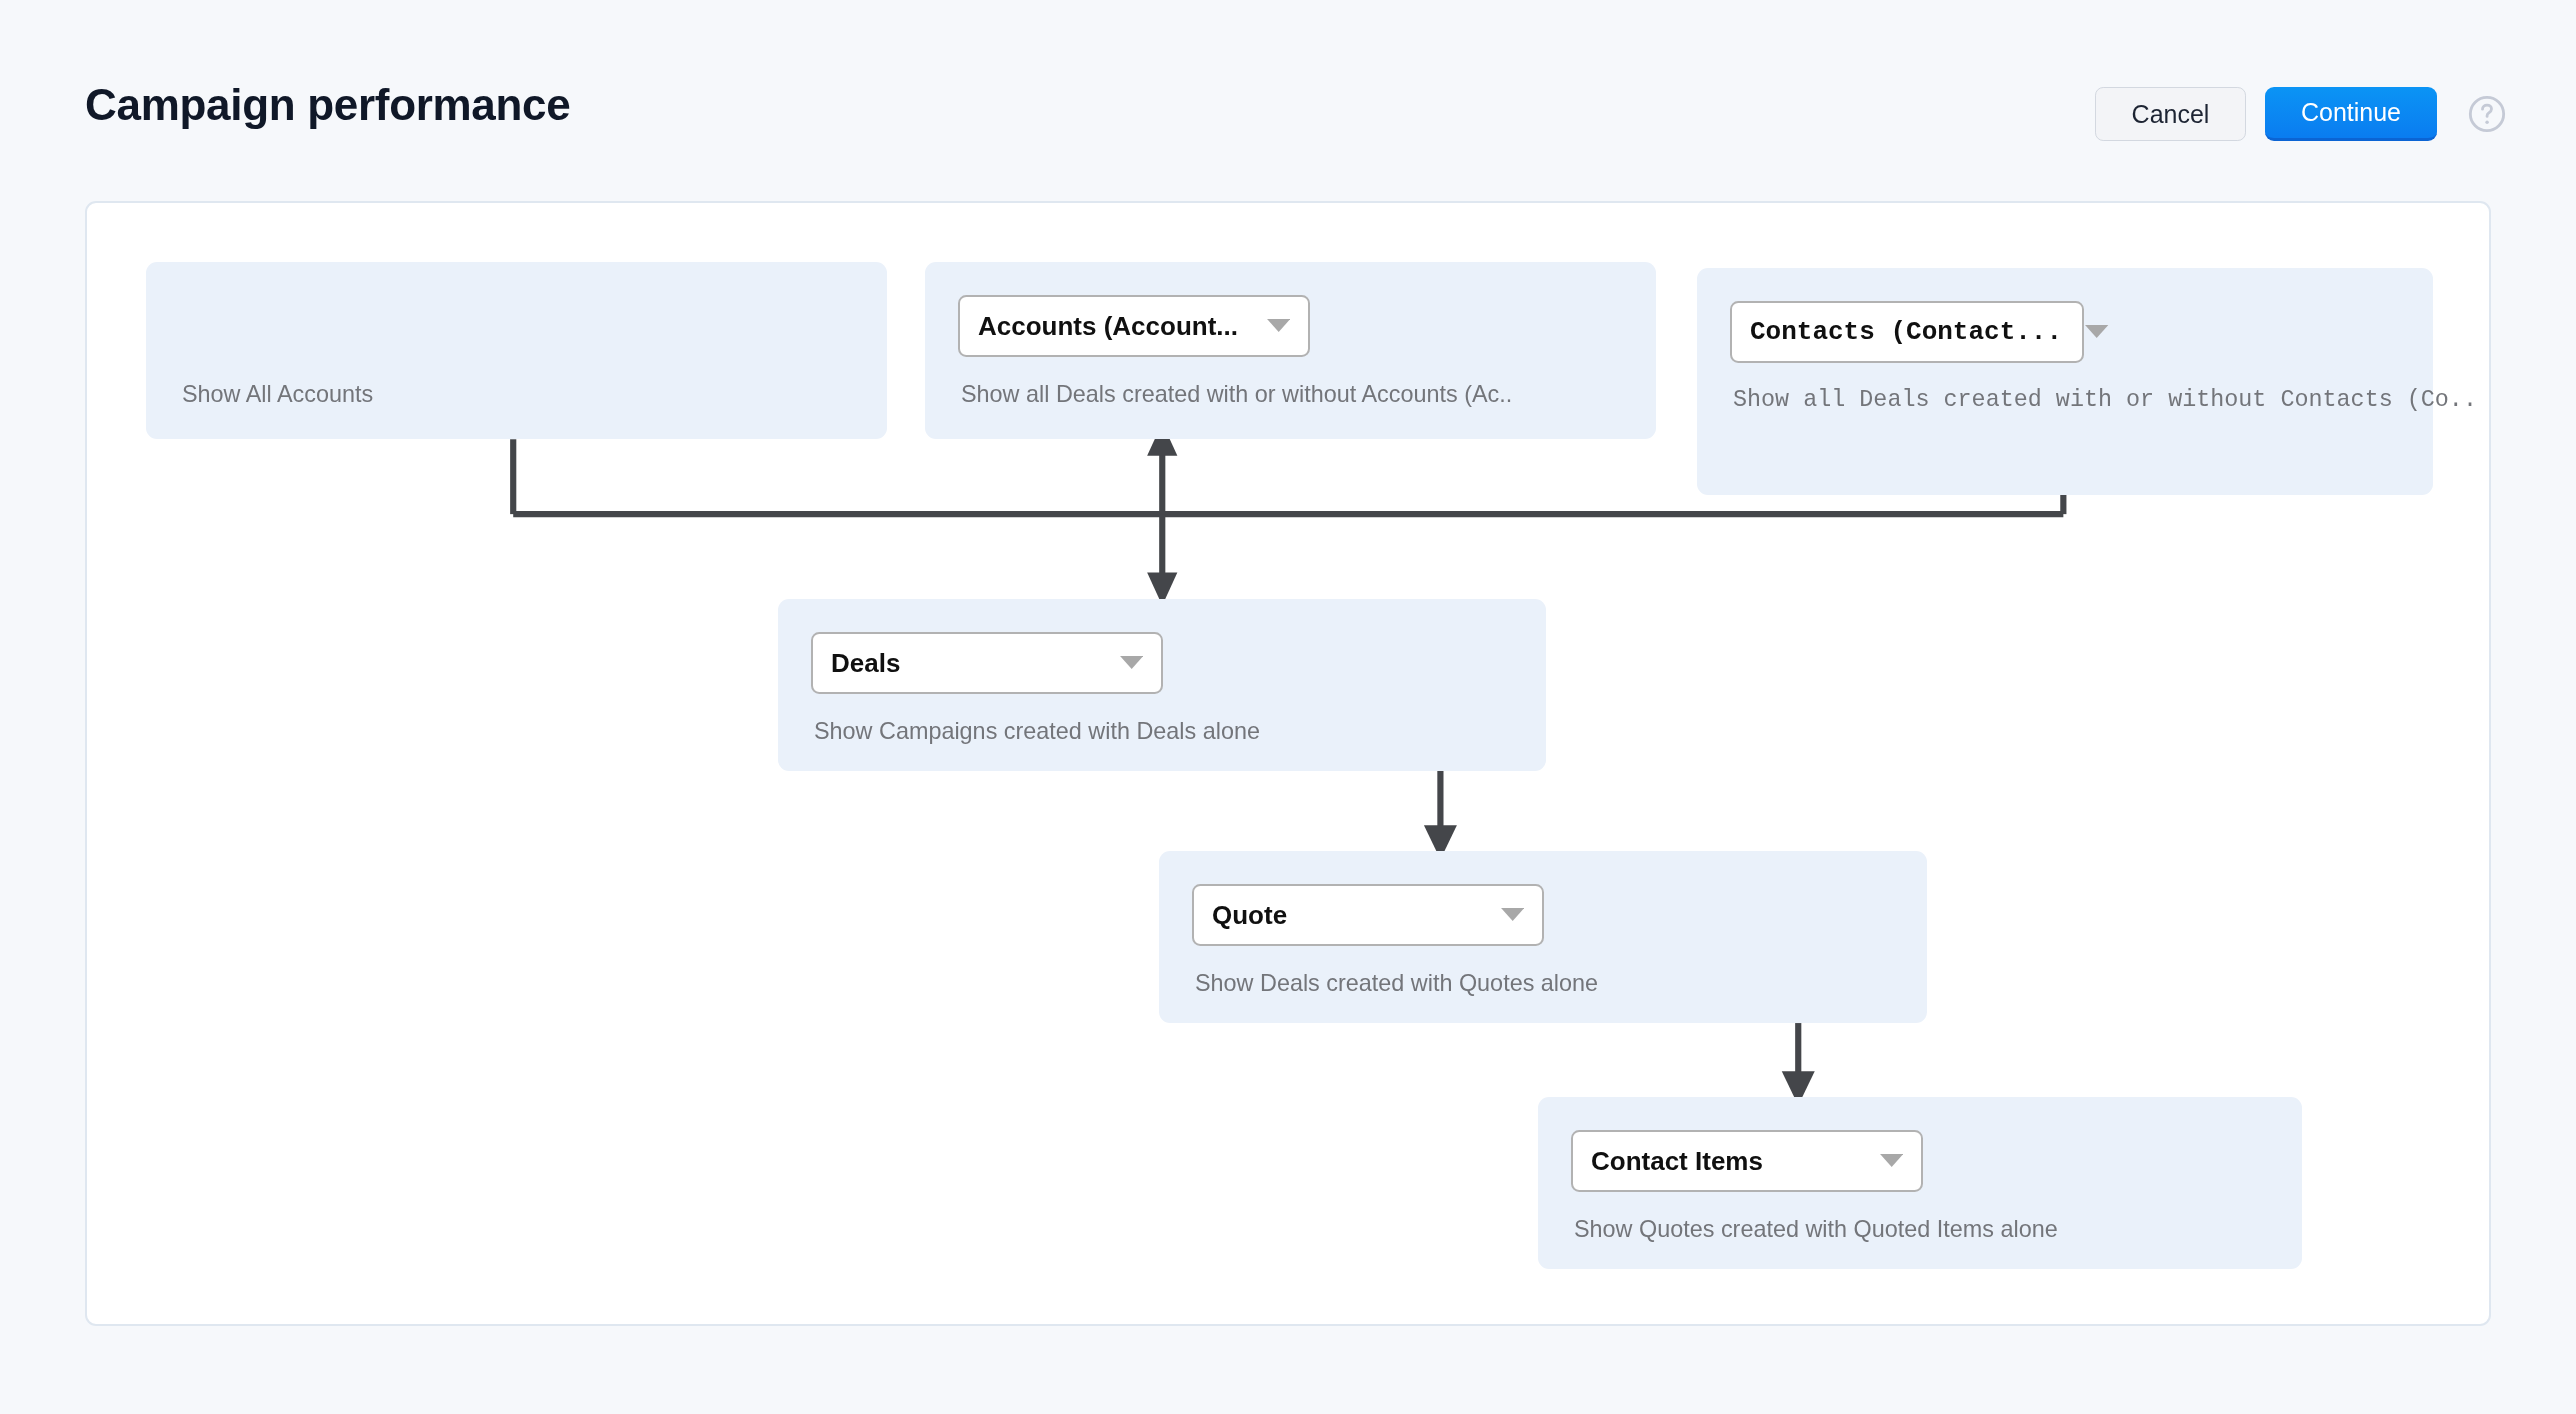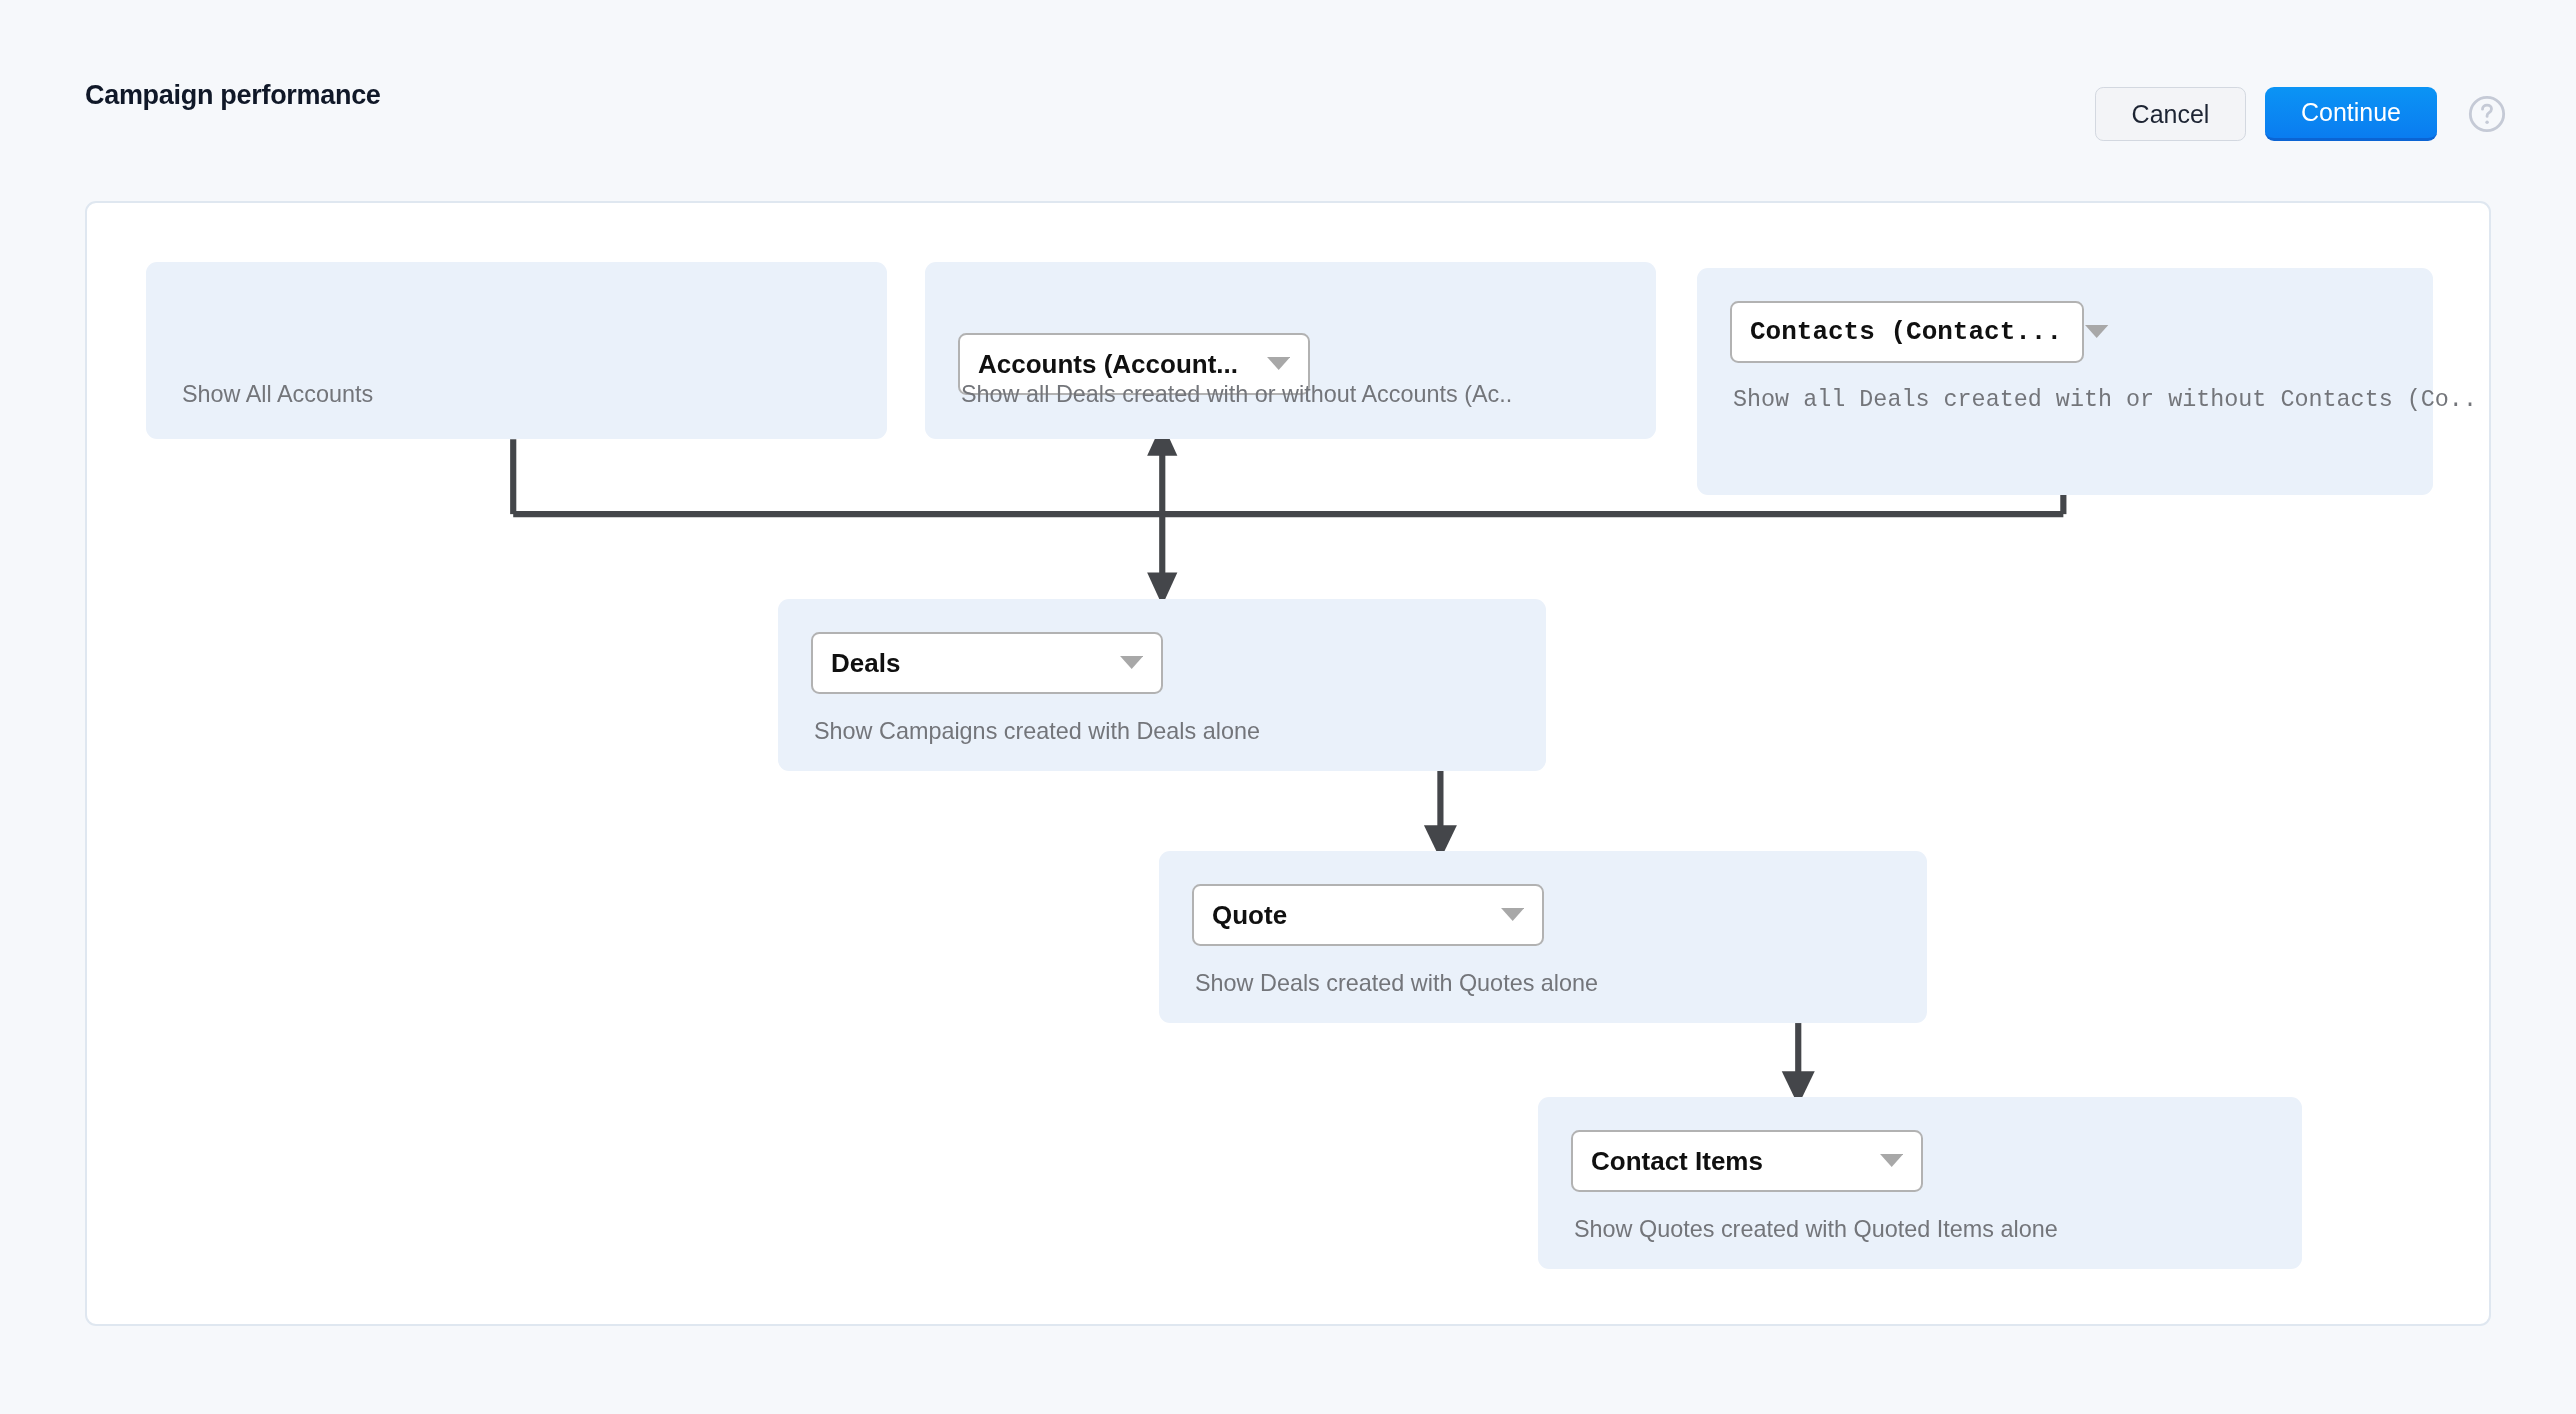--- a/index.html
+++ b/index.html
@@ -23,21 +23,21 @@
     position: absolute;
     left: 0; top: 0;
     width: 2576px;
     height: 189px;
   }
 
   #page-title {
     position: absolute;
     left: 85px;
     top: 80px;
-    font-size: 27px;
+    font-size: 44px;
     font-weight: 700;
     color: #101828;
     letter-spacing: -0.3px;
     white-space: nowrap;
   }
 
   #header-actions {
     position: absolute;
     right: 69px;
     top: 87px;
@@ -152,21 +152,21 @@
 
   
   #node-campaigns    { left: 59px;   top: 59px;  width: 741px; height: 177px; }
   #node-accounts     { left: 838px; top: 59px;  width: 731px; height: 177px; }
   #node-contacts     { left: 1610px; top: 65px;  width: 736px; height: 227px; font-family: Liberation Mono, monospace; }
   #node-deals        { left: 691px; top: 396px; width: 768px; height: 172px; }
   #node-quote        { left: 1072px; top: 648px; width: 768px; height: 172px; }
   #node-quoted-items { left: 1451px; top: 894px; width: 764px; height: 172px; }
 
   #node-campaigns .node-pill    { width: 354px; }
-  #node-accounts .node-pill     { width: 352px; margin-top: 38px; }
+  #node-accounts .node-pill     { width: 352px; }
   #node-contacts .node-pill     { width: 354px; }
   #node-deals .node-pill        { width: 352px; gap: 26px; }
   #node-quote .node-pill        { width: 352px; }
   #node-quoted-items .node-pill { width: 352px; }
 
   
   #connectors {
     position: absolute;
     left: 0; top: 0;
     width: 2406px;

